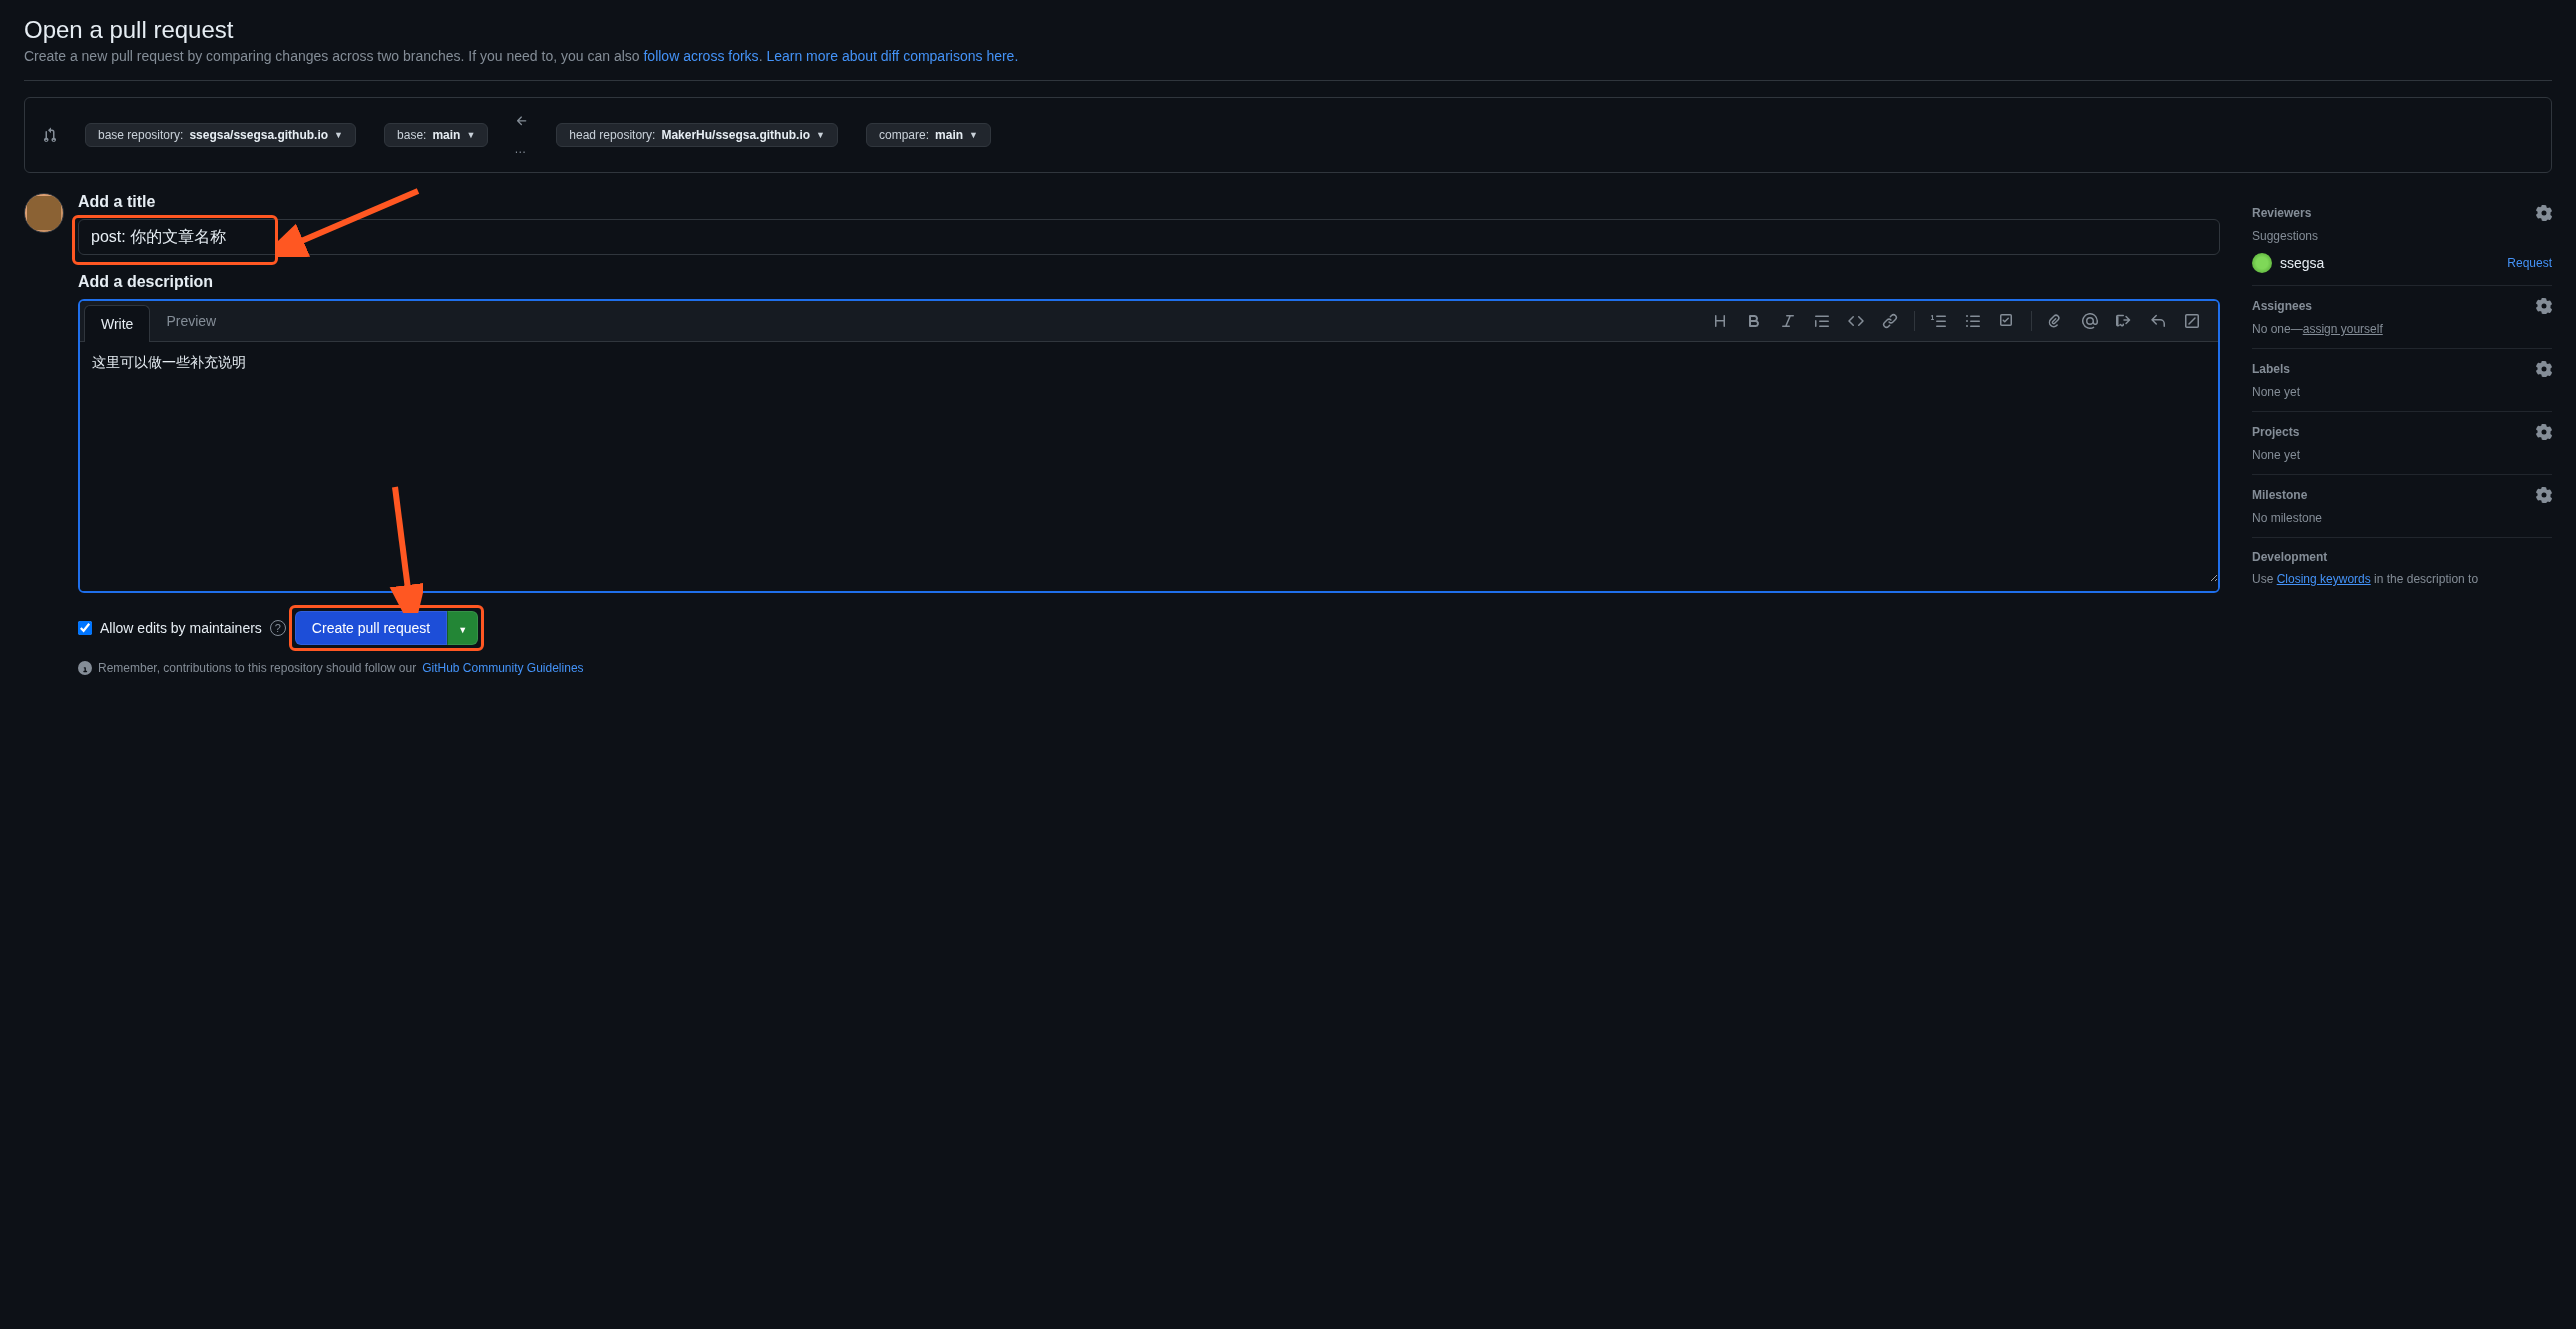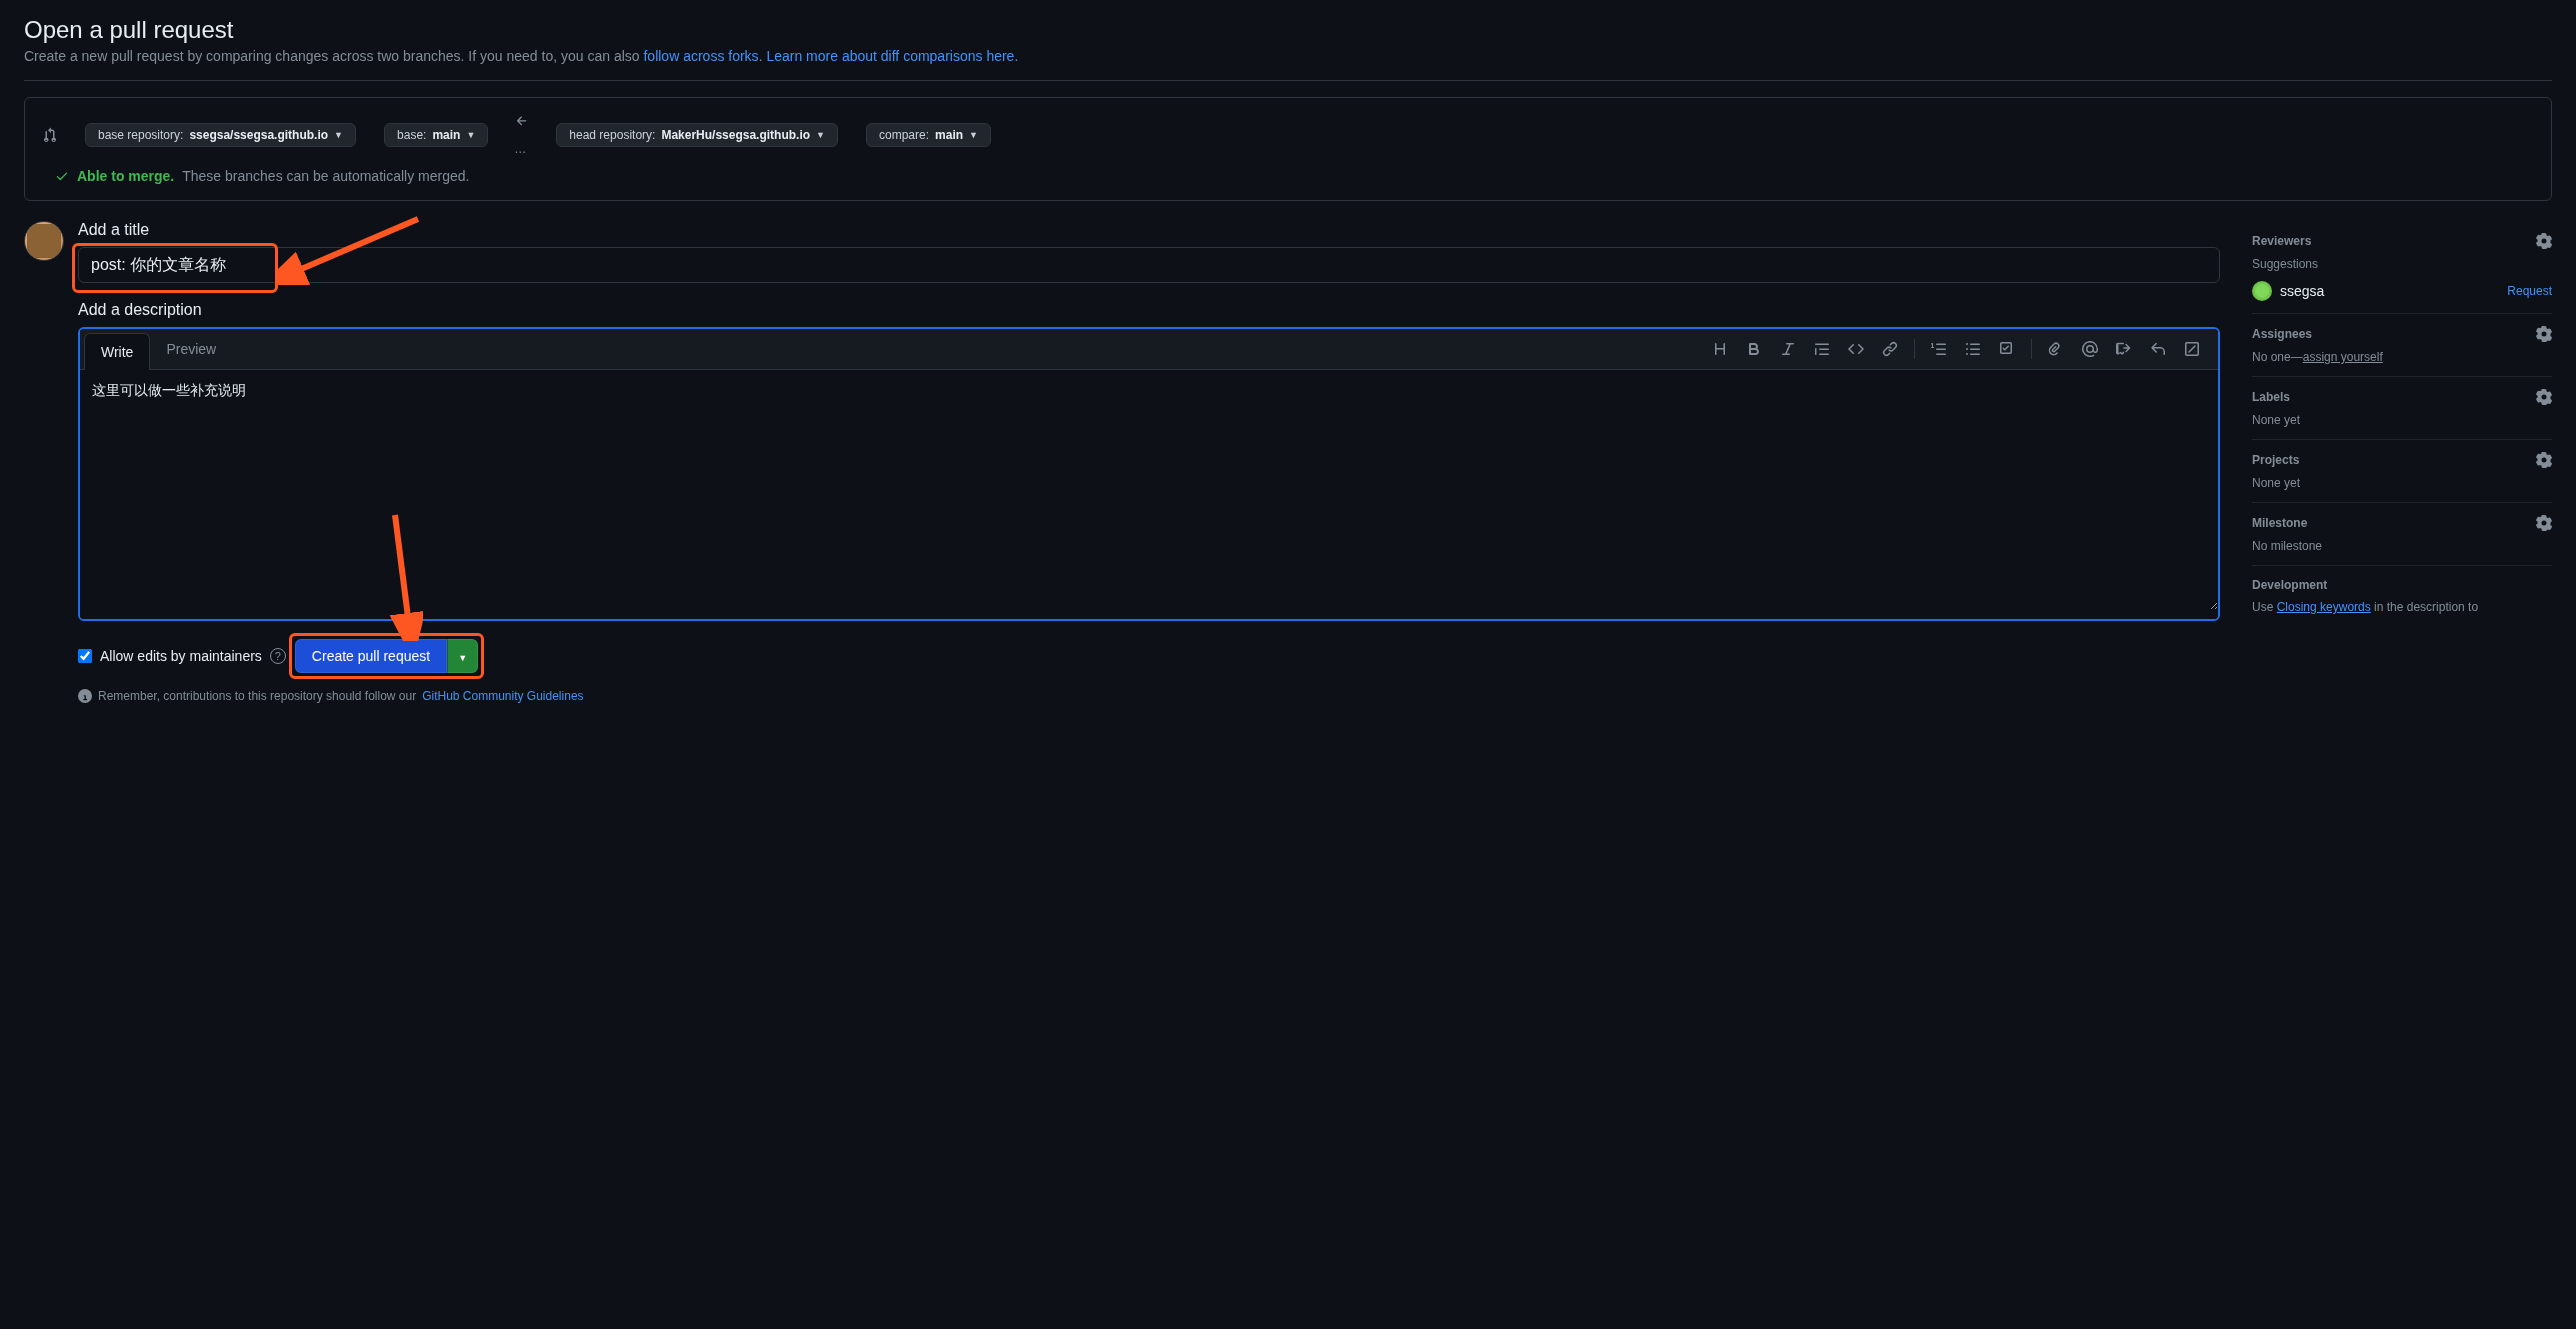--- a/index.html
+++ b/index.html
@@ -50,21 +50,21 @@
     .avatar {
       width: 40px; height: 40px; border-radius: 50%; flex-shrink: 0;
       background: linear-gradient(135deg, #e8a87c 0%, #c38d5f 100%);
       border: 1px solid #30363d;
       display: flex; align-items: center; justify-content: center;
       overflow: hidden;
     }
     .avatar-inner { width: 34px; height: 34px; background: #8b6234; border-radius: 2px; position: relative; }
     .form-body { flex: 1; }
 
-    .field-label { font-weight: 400; font-size: 16px; margin-bottom: 8px; display: block; }
+    .field-label { font-weight: 700; font-size: 16px; margin-bottom: 8px; display: block; }
     .title-wrapper { position: relative; margin-bottom: 18px; }
     .title-input {
       width: 100%;
       background: #0d1117;
       border: 1px solid #30363d;
       border-radius: 6px;
       padding: 8px 12px;
       color: #e6edf3;
       font-size: 16px;
     }
@@ -243,29 +243,20 @@
     <div class="branch-selector">
       <span>head repository: </span>
         <span class="bold">MakerHu/ssegsa.github.io</span>
       <span class="caret">▼</span>
     </div>
     <div class="branch-selector">
       <span>compare: </span>
         <span class="bold">main</span>
       <span class="caret">▼</span>
     </div>
-  </div>
-  <div class="merge-status">
-    <span class="check-icon">
-      <svg width="14" height="14" viewBox="0 0 16 16" fill="currentColor">
-          <path d="M13.78 4.22a.75.75 0 010 1.06l-7.25 7.25a.75.75 0 01-1.06 0L2.22 9.28a.75.75 0 011.06-1.06L6 10.94l6.72-6.72a.75.75 0 011.06 0z"></path>
-        </svg>
-    </span>
-    <span class="merge-able">Able to merge.</span>
-    <span class="merge-text">These branches can be automatically merged.</span>
   </div>
 </div>
 
 <div class="main-layout">
   <div class="form-column">
     <div class="avatar">
       <div class="avatar-inner"></div>
     </div>
     <div class="form-body" style="position:relative;">
       <label class="field-label">Add a title</label>

